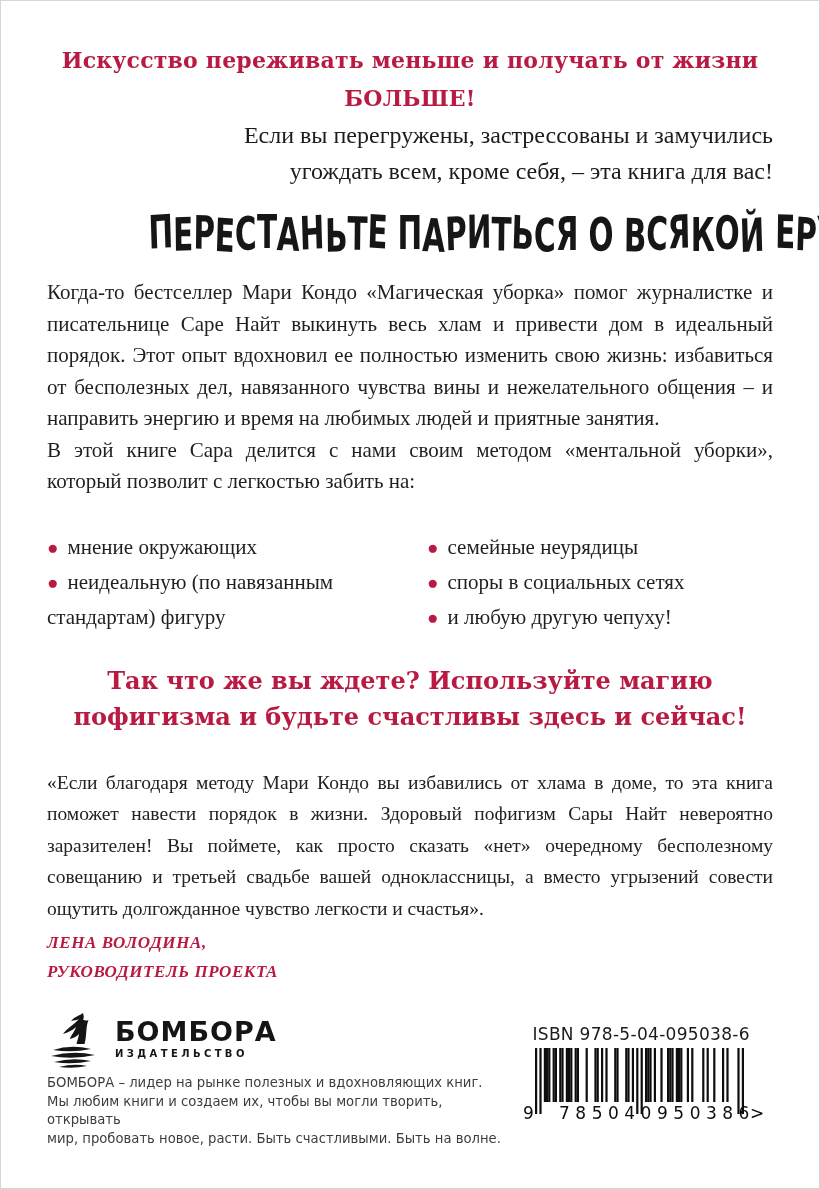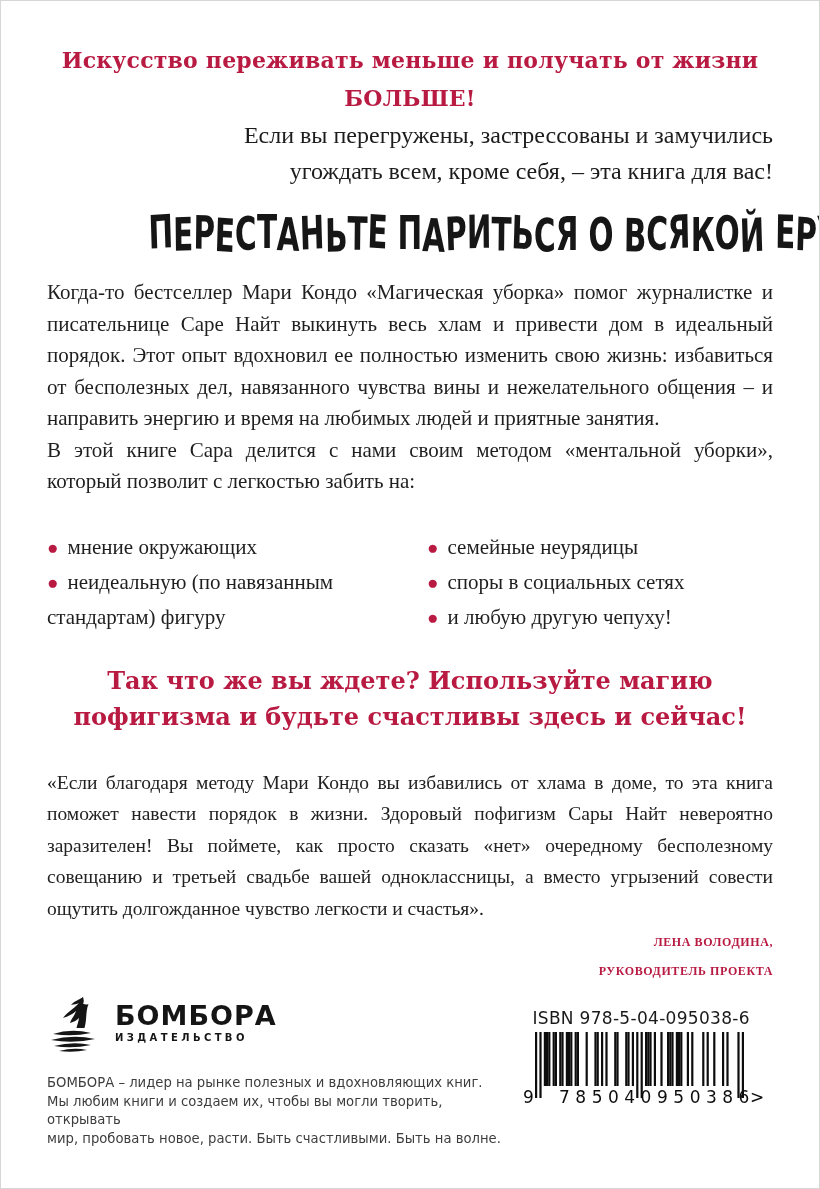--- a/index.html
+++ b/index.html
@@ -69,25 +69,25 @@
     font-size:24px;line-height:36px;
   }
   .quote{
     margin-top:32px;
     font-size:19.5px;line-height:31.5px;
     text-align:justify;
     color:#222;
   }
   .attribution{
     margin-top:4px;
-    text-align:right;
     color:var(--red,#b81a42);
     font-weight:bold;
-    font-size:12px;line-height:29px;
+    font-size:17px;line-height:29px;
     letter-spacing:0.6px;
+    font-style:italic;
   }
 
   .bottom{
     position:absolute;
     left:46px;right:46px;bottom:40px;
     display:flex;
     justify-content:space-between;
     align-items:flex-start;
   }
   .publisher{width:470px;}
@@ -99,21 +99,21 @@
     font-weight:800;font-size:27px;line-height:27px;
     letter-spacing:1px;color:#151515;
   }
   .logo-sub{
     font-family:"DejaVu Sans", sans-serif;
     font-weight:700;font-size:10px;
     letter-spacing:3.4px;color:#151515;
     margin-top:3px;
   }
   .blurb{
-    margin-top:22px;
+    margin-top:6px;
     font-family:"DejaVu Sans", sans-serif;
     font-size:13.2px;line-height:18.5px;
     color:#3d3d3d;
   }
   .barcode-block{width:268px;text-align:center;padding-top:12px;}
   .isbn{
     font-family:"DejaVu Sans", sans-serif;
     font-size:17px;color:#1a1a1a;
     letter-spacing:0.3px;
   }

